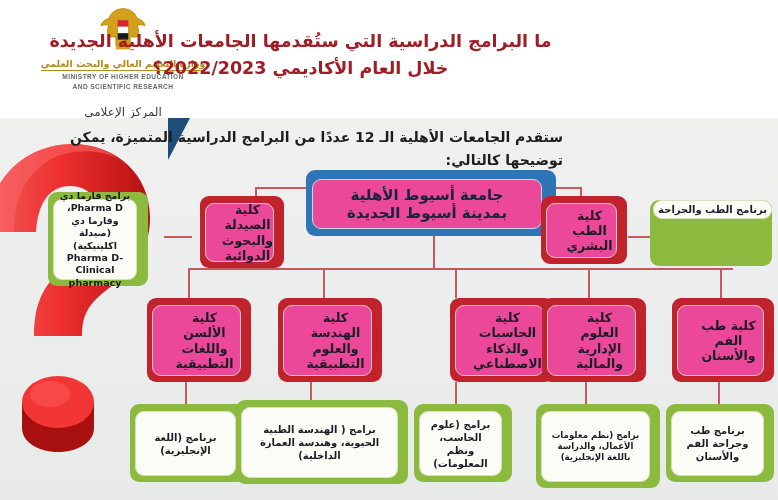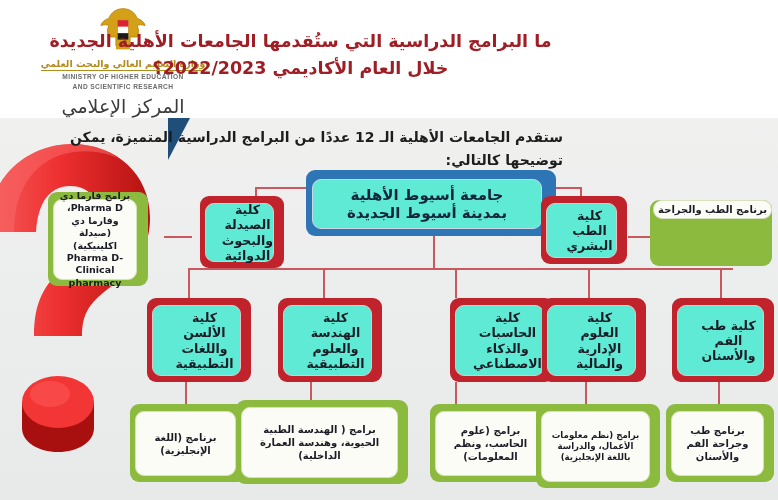--- a/index.html
+++ b/index.html
@@ -15,21 +15,21 @@
   
   .header{position:absolute;left:0;top:0;width:778px;height:118px;background:#ffffff;}
   .logo-block{position:absolute;right:555px;top:6px;width:200px;text-align:center;}
   .eagle{width:54px;height:46px;margin:0 auto;display:block;}
   .min-ar{font-family:"DejaVu Sans",sans-serif;font-size:9.5px;color:#b38b1d;
           letter-spacing:0px;margin-top:1px;font-weight:bold;direction:rtl;
           border-bottom:1px solid #b38b1d;display:inline-block;padding-bottom:1px;}
   .min-en{font-family:"Liberation Sans",sans-serif;font-size:6.6px;color:#6b6b6b;
           font-weight:bold;letter-spacing:.4px;line-height:8px;margin-top:2px;
           direction:ltr;}
-  .media-center{font-size:19px;color:#3a3a3a;margin-top:4px;direction:rtl;}
+  .media-center{font-size:12px;color:#3a3a3a;margin-top:14px;direction:rtl;}
 
   .title{position:absolute;right:190px;top:28px;width:575px;text-align:center;
          color:#9f1d24;font-size:17.5px;font-weight:bold;line-height:27px;
          direction:rtl;}
 
   
   .panel{position:absolute;left:0;top:118px;width:778px;height:382px;
          background:linear-gradient(180deg,#f0f0ef 0%,#eceded 45%,#e8e9e9 100%);}
   .panel-fold{position:absolute;left:168px;top:0;width:0;height:0;
          border-left:22px solid #1f4e79;border-bottom:42px solid transparent;}
@@ -43,21 +43,21 @@
 
   
   .ln{position:absolute;background:#c8595e;z-index:2;}
   .ln-h{height:1.5px;}
   .ln-v{width:1.5px;}
 
   
   .node{position:absolute;z-index:5;}
   .node .shadow{position:absolute;left:0;top:0;width:100%;height:100%;
                 border-radius:9px;}
-  .node .face{position:absolute;border-radius:9px;background:#5eead4;
+  .node .face{position:absolute;border-radius:9px;background:#ec4899;
               display:flex;align-items:center;justify-content:center;
               text-align:center;direction:rtl;font-weight:bold;
               color:#20202a;line-height:1.22;box-sizing:border-box;padding:2px 4px;}
 
   
   .n-center .shadow{background:#2e75b6;}
   .n-center .face{right:14px;top:9px;left:6px;bottom:7px;
                   border:1.4px solid #c9d6e4;color:#15253c;font-size:15px;}
 
   
@@ -243,21 +243,21 @@
     </div>
   </div>
 
   <div class="node n-green r3 sm" style="left:236px;top:400px;width:172px;height:84px;">
     <div class="shadow"></div>
     <div class="face">
       <span>برامج ( الهندسة الطبية الحيوية، وهندسة العمارة الداخلية)</span>
     </div>
   </div>
 
-  <div class="node n-green r3 sm" style="left:430px;top:404px;width:126px;height:78px;border-radius:17px;">
+  <div class="node n-green r3 sm" style="left:414px;top:404px;width:98px;height:78px;border-radius:17px;">
     <div class="shadow"></div>
     <div class="face">
       <span>برامج (علوم الحاسب، ونظم المعلومات)</span>
     </div>
   </div>
 
   <div class="node n-green r3 tiny" style="left:536px;top:404px;width:124px;height:84px;">
     <div class="shadow"></div>
     <div class="face">
       <span>برامج (نظم معلومات الأعمال، والدراسة باللغة الإنجليزية)</span>

